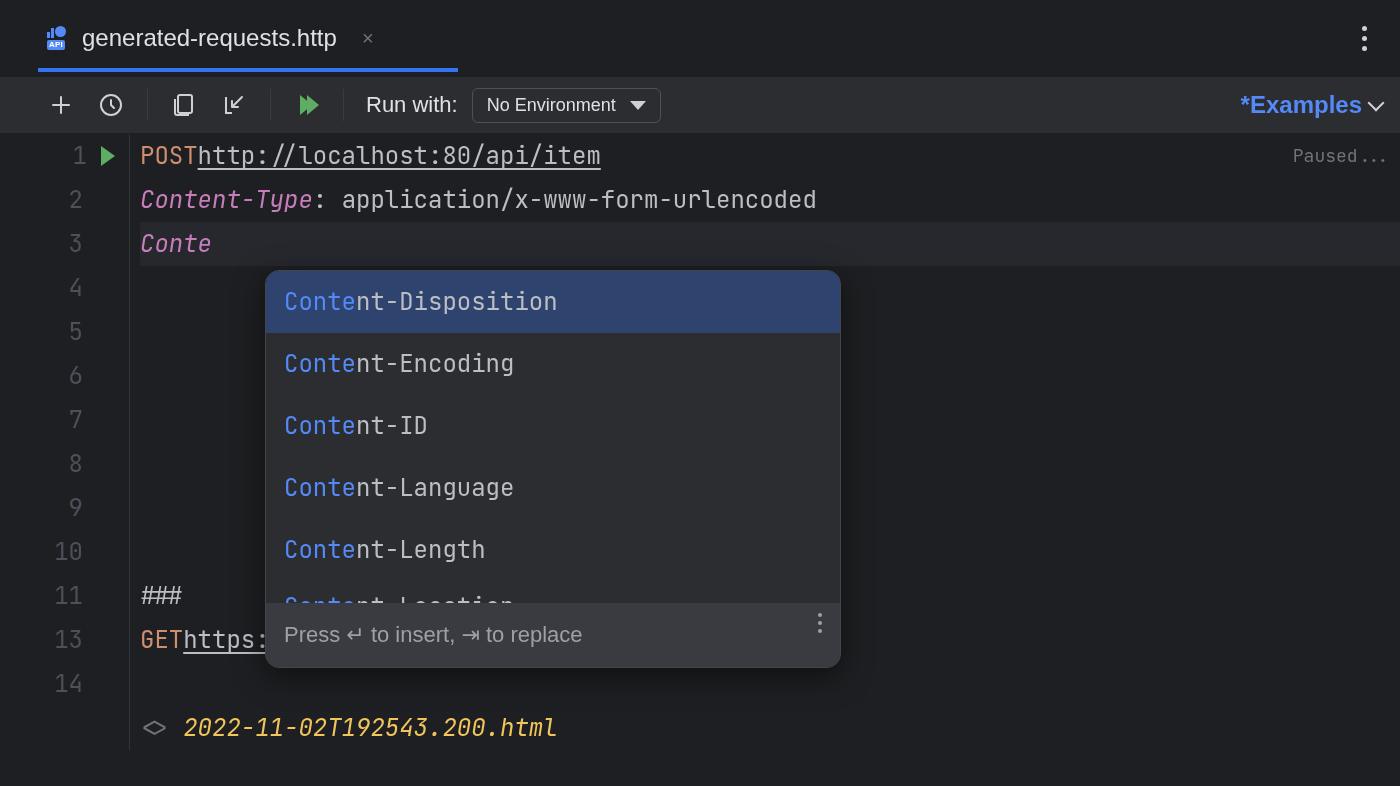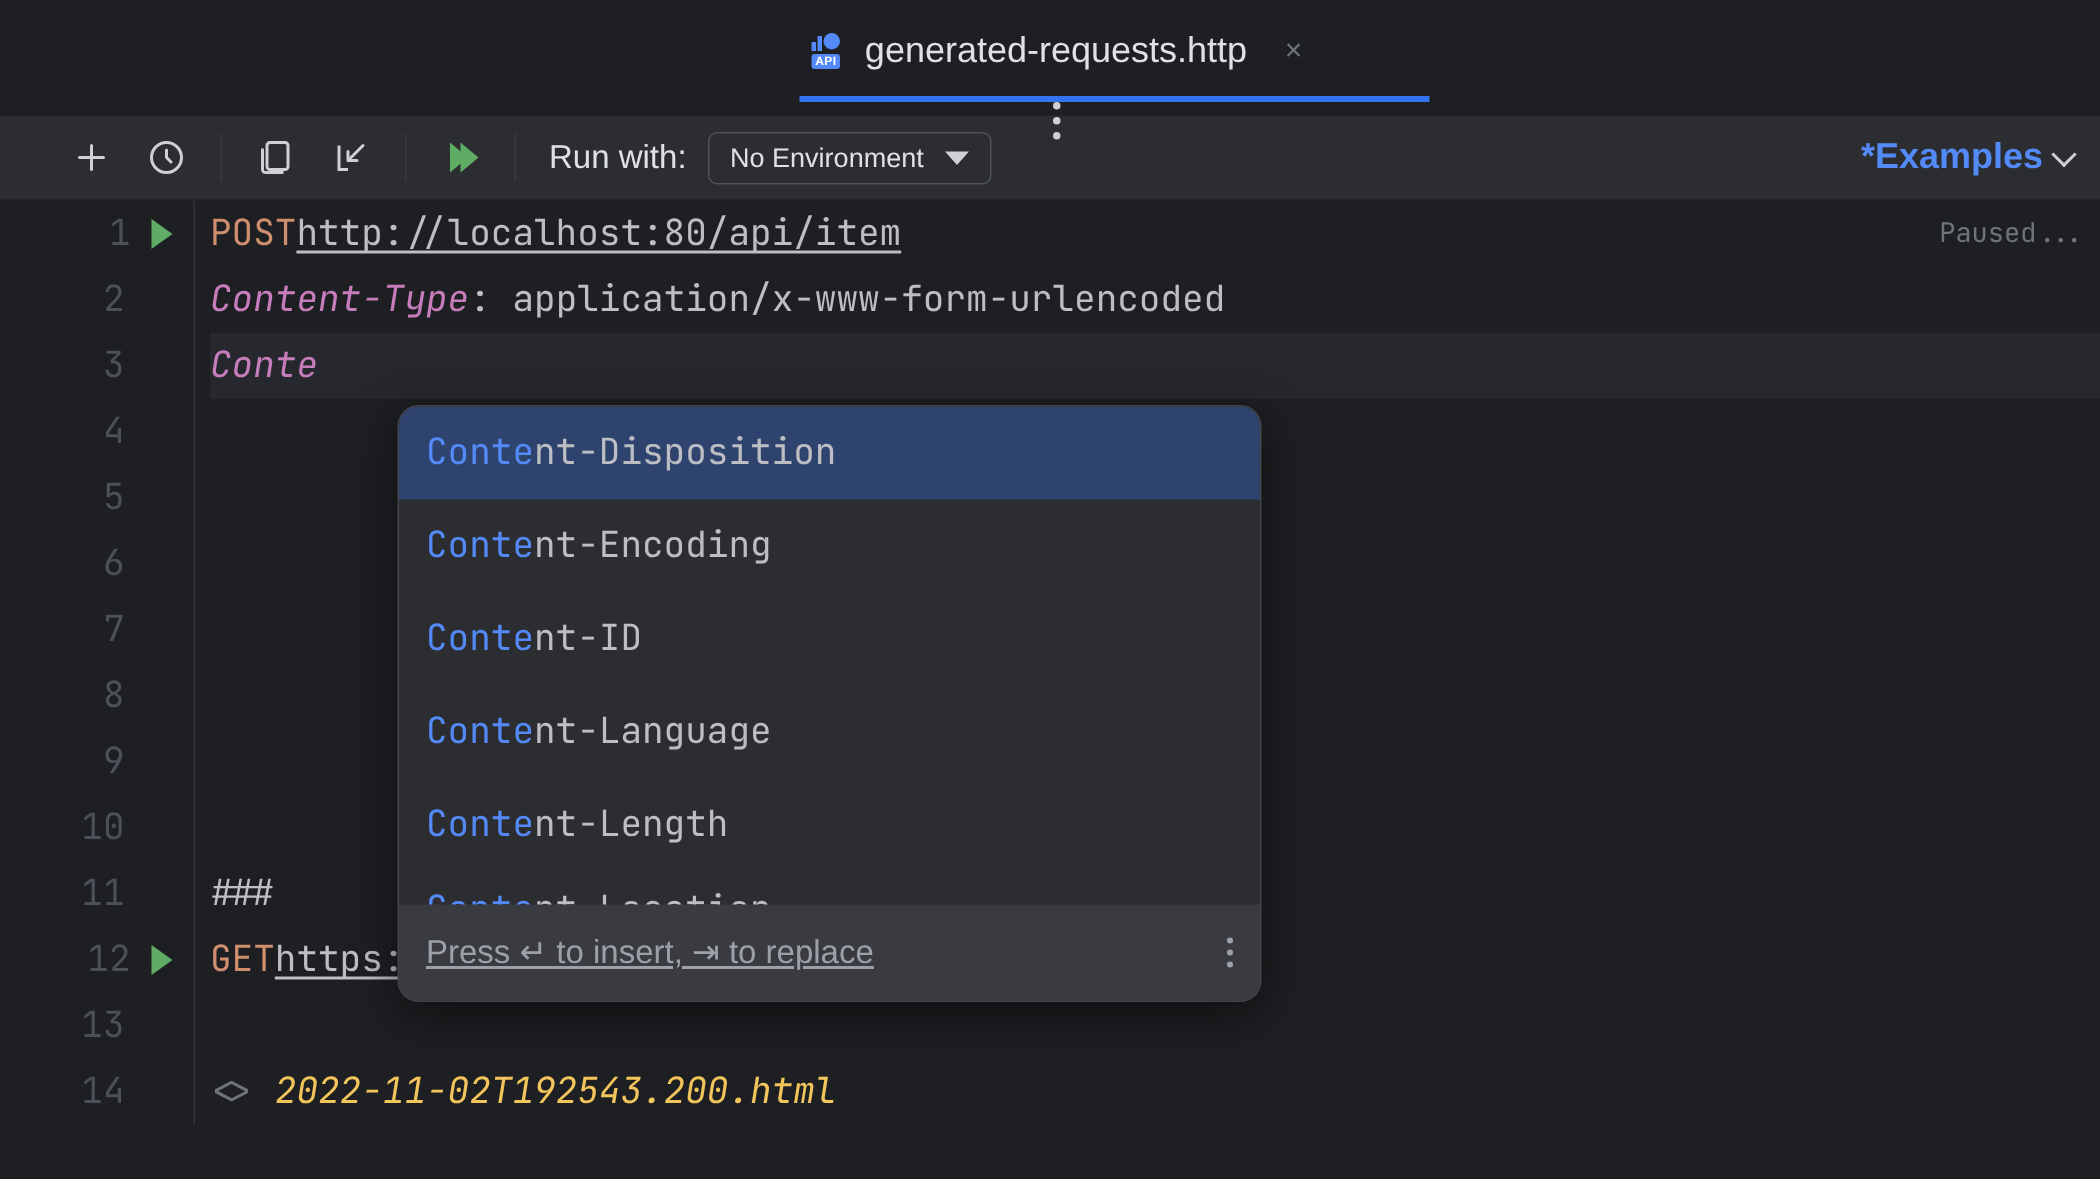--- a/index.html
+++ b/index.html
@@ -15,21 +15,20 @@
   }
 
   
   .tab-bar {
     display: flex;
     align-items: center;
     justify-content: space-between;
     height: 76px;
     background: #1e1f22;
     padding: 0 20px 0 28px;
-    flex-direction: column;
   }
   .tab-group { display: flex; align-items: center; position: relative; }
   .tab {
     display: flex;
     align-items: center;
     gap: 12px;
     padding: 20px 14px;
     position: relative;
   }
   .tab-underline {
@@ -173,24 +172,24 @@
   }
   .popup-item {
     padding: 9px 18px;
     cursor:pointer;
   }
   .popup-item.selected { background:#2e436e; }
   .match { color:#548AF7; }
   .rest { color:#bcbec4; }
   .popup-item.cut { height:22px; overflow:hidden; padding-top:4px; padding-bottom:0;}
   .popup-footer {
-    display:flex; align-items:center; justify-content:space-between;
+    display:flex; justify-content:space-between;
     background:#393b40; padding: 10px 18px;
     font-family: -apple-system, sans-serif;
-    font-size: 22px; color:#9da0a8;text-decoration:underline;
+    font-size: 22px; color:#9da0a8;
   }
   .popup-kebab { display:flex; flex-direction:column; gap:4px; cursor:pointer;}
   .popup-kebab span { width:4px;height:4px;background:#9da0a8;border-radius:50%; }
   .key-glyph { font-family: -apple-system, sans-serif; }
 
   svg { display:block; }
 </style>
 </head>
 <body>
 
@@ -300,24 +299,20 @@
         <span class="ln">9</span>
         <div style="width: 14px;"></div>
       </div>
       <div class="gutter-row">
         <span class="ln">10</span>
         <div style="width: 14px;"></div>
       </div>
       <div class="gutter-row">
         <span class="ln">11</span>
         <div style="width: 14px;"></div>
-      </div>
-      <div class="gutter-row">
-        <span class="ln">12</span>
-        <div class="play-gutter"></div>
       </div>
       <div class="gutter-row">
         <span class="ln">13</span>
         <div style="width: 14px;"></div>
       </div>
       <div class="gutter-row">
         <span class="ln">14</span>
         <div style="width: 14px;"></div>
       </div>
     </div>

